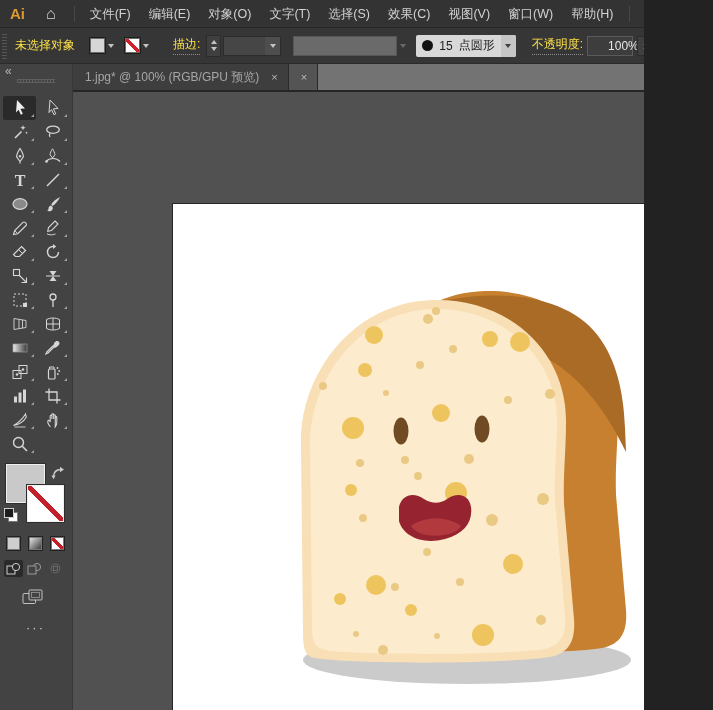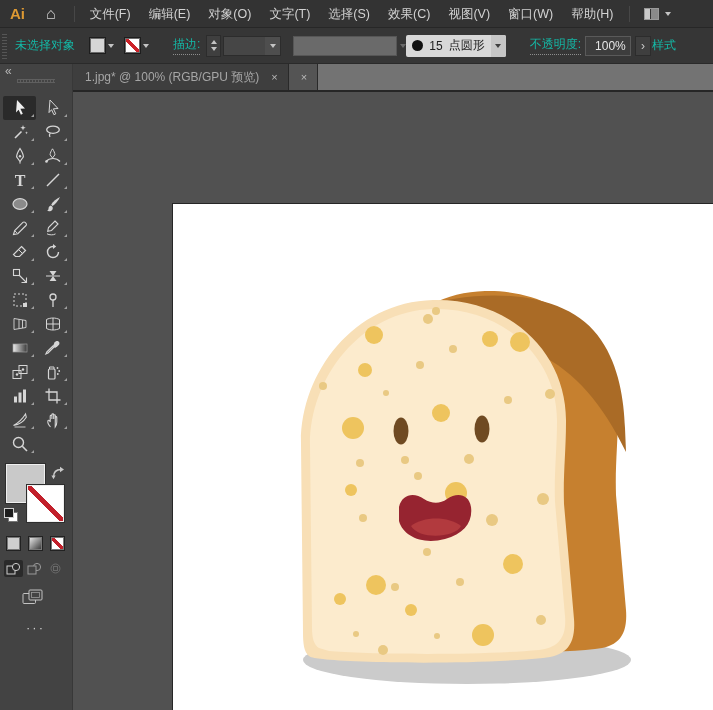--- a/index.html
+++ b/index.html
@@ -1,16 +1,16 @@
 <!DOCTYPE html>
 <html><head>
 <meta charset="utf-8">
 <style>
   html,body{margin:0;padding:0;background:#222;}
-  .app{position:relative;width:713px;height:710px;overflow:hidden;background:#515151;
+  .app{position:relative;width:644px;height:710px;overflow:hidden;background:#515151;
        font-family:"Liberation Sans","DejaVu Sans",sans-serif;-webkit-font-smoothing:antialiased;}
   
   .menubar{position:absolute;left:0;top:0;width:713px;height:28px;background:#333333;
            display:flex;align-items:center;border-bottom:1px solid #272727;box-sizing:border-box;}
   .logo{color:#dd9933;font-weight:bold;font-size:15px;padding:0 9px 0 10px;letter-spacing:0;}
   .home{color:#d2d2d2;font-size:16px;padding:0 12px;line-height:28px;}
   .vsep{width:1px;height:16px;background:#474747;margin:0 6px;}
   .menus{display:flex;align-items:flex-end;}
   .menu-item{color:#d2d2d2;font-size:12.5px;padding:0 9px;line-height:28px;cursor:default;white-space:nowrap;}
   .workspace{display:flex;align-items:center;gap:6px;margin-left:8px;}
@@ -18,40 +18,40 @@
      linear-gradient(90deg,#c9c9c9 0 6px,#333 6px 7px,#8a8a8a 7px 15px);
      box-shadow:0 0 0 1px #9a9a9a inset;}
   .chev{width:0;height:0;border-left:3.5px solid transparent;border-right:3.5px solid transparent;
         border-top:4px solid #c4c4c4;display:inline-block;}
   .chev.dark{border-top-color:#3f3f3f;}
   .chev.faint{border-top-color:#6a6a6a;}
   
   .controlbar{position:absolute;left:0;top:28px;width:713px;height:36px;background:#363636;
               border-bottom:1px solid #2a2a2a;box-sizing:border-box;display:flex;align-items:center;}
   .cb-grip{width:5px;height:26px;margin-left:2px;background:repeating-linear-gradient(0deg,#565656 0 1px,transparent 1px 3px);}
-  .cb-label{color:#14b8a6;font-size:12px;white-space:nowrap;}
+  .cb-label{color:#fde047;font-size:12px;white-space:nowrap;}
   .cb-label.underline{border-bottom:1px dotted #8d8d8d;padding-bottom:1px;}
   .swatch-drop{display:flex;align-items:center;gap:2px;}
   .swatch{width:17px;height:17px;box-sizing:border-box;border:1px solid #1d1d1d;box-shadow:0 0 0 1px #6a6a6a inset;}
   .swatch.fill-gray{background:#d6d6d6;}
   .swatch.none{background:linear-gradient(45deg,#ffffff 43%,#cc2229 43% 57%,#ffffff 57%);background-color:#fff;}
   .stepper{width:13px;height:20px;background:#3f3f3f;border:1px solid #2c2c2c;display:flex;flex-direction:column;
            align-items:center;justify-content:center;gap:3px;}
   .tri-up{width:0;height:0;border-left:3.5px solid transparent;border-right:3.5px solid transparent;border-bottom:4px solid #c4c4c4;}
   .tri-dn{width:0;height:0;border-left:3.5px solid transparent;border-right:3.5px solid transparent;border-top:4px solid #c4c4c4;}
   .dd-empty{width:58px;height:20px;background:#464646;border:1px solid #2c2c2c;display:flex;align-items:center;
             justify-content:flex-end;box-sizing:border-box;}
   .dd-empty .chevbox{width:15px;height:100%;background:#4e4e4e;display:flex;align-items:center;justify-content:center;}
   .profile-box{width:104px;height:20px;background:#6a6a6a;border:1px solid #565656;box-sizing:border-box;}
   .brush{height:22px;background:#d8d8d8;border-radius:2px;display:flex;align-items:center;padding-left:6px;}
   .brush-dot{width:11px;height:11px;border-radius:50%;background:#111;margin-right:6px;}
   .brush-size,.brush-name{color:#202020;font-size:12px;margin-right:6px;white-space:nowrap;}
   .brush-chev{width:15px;height:22px;background:#c6c6c6;border-radius:0 2px 2px 0;display:flex;align-items:center;justify-content:center;}
   .op-input{width:46px;height:20px;background:#3d3d3d;border:1px solid #5a5a5a;color:#e6e6e6;font-size:12px;
-            display:flex;align-items:center;padding-left:9px;box-sizing:border-box;}
+            display:flex;align-items:center;padding-left:20px;box-sizing:border-box;}
   .flyout-btn{width:16px;height:20px;background:#3f3f3f;border:1px solid #2c2c2c;color:#c9c9c9;font-size:12px;
               display:flex;align-items:center;justify-content:center;box-sizing:border-box;}
   
   .main{position:absolute;left:0;top:64px;width:713px;height:646px;display:flex;}
   .toolpanel{width:73px;background:#434343;border-right:1px solid #383838;box-sizing:border-box;position:relative;flex:none;}
   .panel-head{height:28px;position:relative;}
   .collapse{position:absolute;left:5px;top:0px;color:#b8b8b8;font-size:12px;}
   .grip-h{position:absolute;left:17px;top:15px;width:38px;height:4px;
           background:repeating-linear-gradient(90deg,#5f5f5f 0 1px,transparent 1px 3px),
                      repeating-linear-gradient(0deg,#5f5f5f 0 1px,transparent 1px 3px);}
@@ -141,29 +141,29 @@
       <span class="tri-up"></span>
       <span class="tri-dn"></span>
     </div>
     <div class="dd-empty" style="margin-left:2px;">
       <span class="chevbox">
           <span class="chev"></span>
         </span>
     </div>
     <div class="profile-box" style="margin-left:12px;"></div>
     <span class="chev faint" style="margin-left:3px;"></span>
-    <div class="brush" style="">
+    <div class="brush" style="margin-left:10px;">
       <span class="brush-dot"></span>
       <span class="brush-size">15</span>
       <span class="brush-name">点圆形</span>
       <span class="brush-chev">
           <span class="chev dark"></span>
         </span>
     </div>
-    <span class="cb-label underline" style="margin-left:24px;">不透明度:</span>
+    <span class="cb-label underline" style="margin-left:16px;">不透明度:</span>
     <div class="op-input" style="margin-left:4px;">100%</div>
     <div class="flyout-btn" style="margin-left:4px;">›</div>
     <span class="cb-label" style="margin-left:1px;text-align:center;">样式</span>
   </div>
 
   <div class="main">
 
     <div class="toolpanel">
       <div class="panel-head">
         <span class="collapse">«</span>

